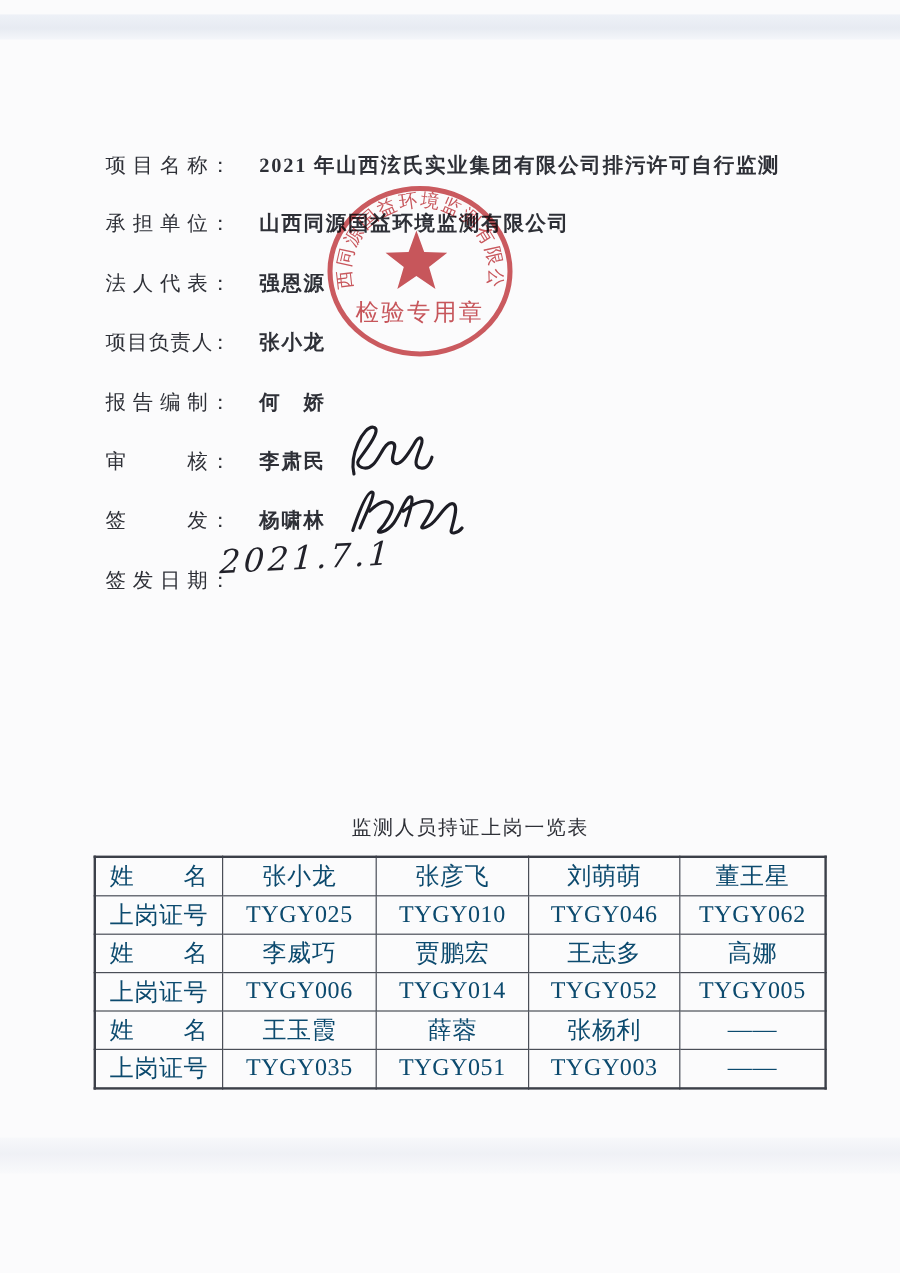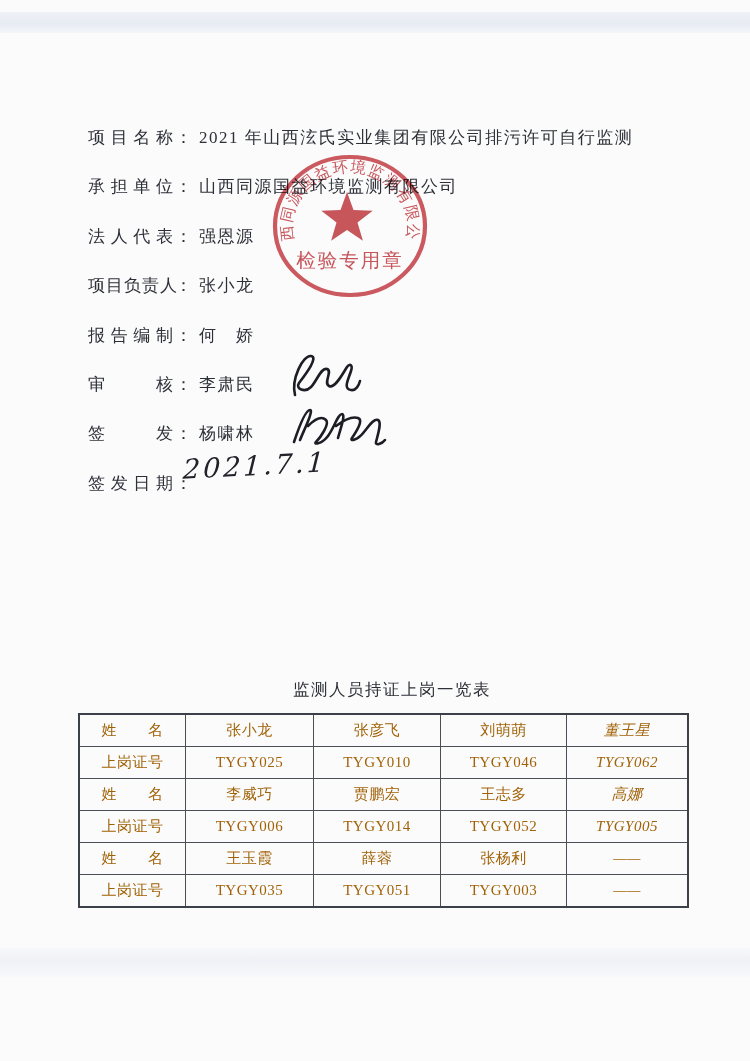--- a/index.html
+++ b/index.html
@@ -31,21 +31,21 @@
     height:49.4px;
     font-size:17px;line-height:20px;
     letter-spacing:1px;
     color:#2e3037;
   }
   .field-label{
     display:inline-flex;justify-content:space-between;
     width:86px;flex:0 0 86px;
   }
   .colon{margin-left:1px;}
-  .field-value{margin-left:6px;letter-spacing:1.5px;white-space:pre;}
+  .field-value{margin-left:23px;letter-spacing:1.5px;white-space:pre;font-weight:bold;}
   
   .sig{position:absolute;pointer-events:none;}
   .hand-date{
     position:absolute;left:183px;top:450px;
     font-size:27px;font-style:italic;color:#22222a;
     letter-spacing:3px;
     transform:rotate(-3deg) skewX(-6deg);
     font-family:"DejaVu Serif","Liberation Serif",serif;
   }
   
@@ -55,33 +55,33 @@
   }
   
   .table-title{
     position:absolute;left:0;top:679px;width:746px;
     text-align:center;font-size:16.5px;letter-spacing:1.5px;color:#2e3037;margin-left:19px;
   }
   table.personnel{
     position:absolute;left:78px;top:713px;
     border-collapse:collapse;table-layout:fixed;
     width:593px;
-    font-size:15px;color:#a16207;
+    font-size:20px;color:#0c4a6e;
     border:2px solid #3c4049;
   }
   table.personnel td{
     border:1px solid #4a4e57;
     height:29px;text-align:center;vertical-align:middle;
     letter-spacing:.5px;overflow:hidden;white-space:nowrap;
   }
   td.c0{width:103px;}
   td.c1{width:125px;}
   td.c2{width:124px;}
   td.c3{width:123px;font-family:Liberation Serif, serif;}
-  td.c4{width:118px;font-style:italic;}
+  td.c4{width:118px;}
 </style>
 </head>
 <body>
 
 <div class="page">
   <div class="scan-band-top"></div>
   <div class="scan-band-bottom"></div>
 
   <div class="fields" id="fields">
       <div class="field-line">

